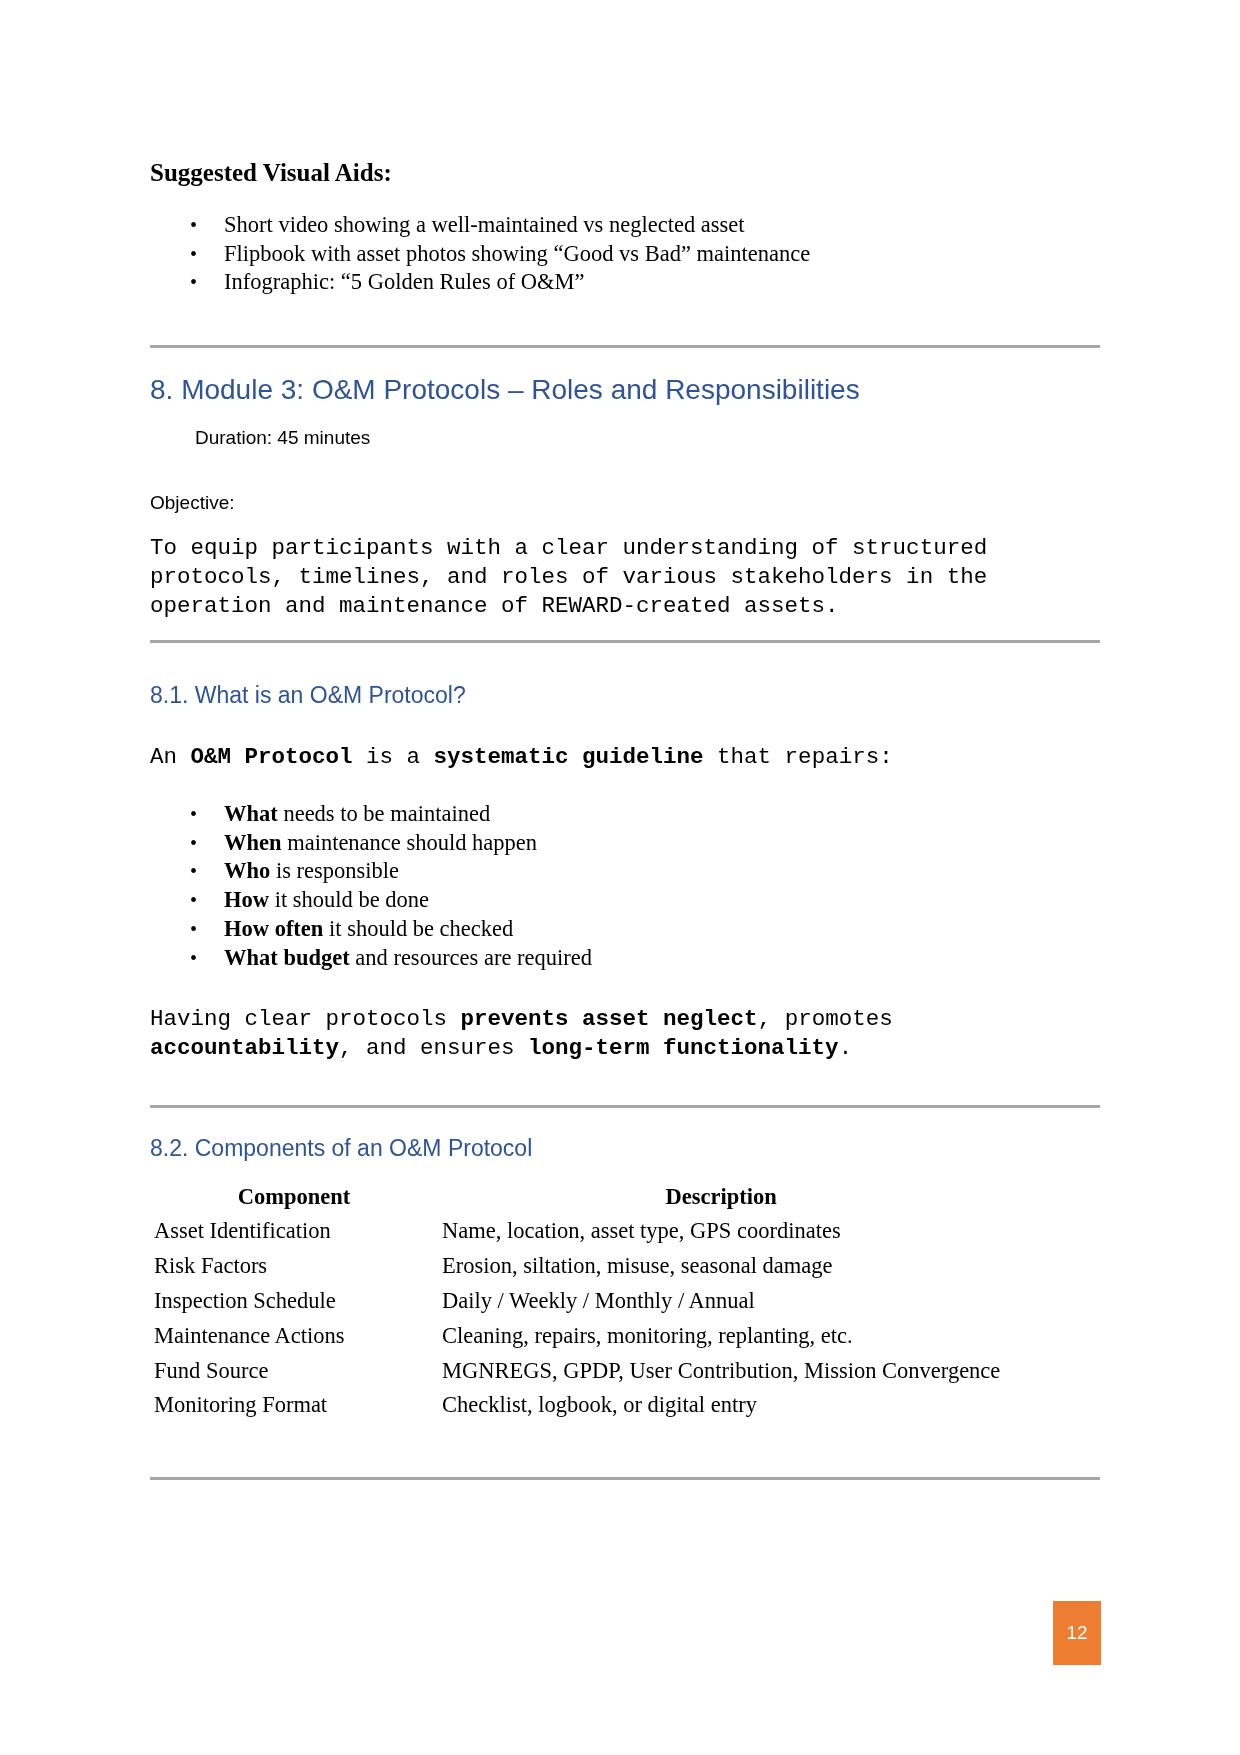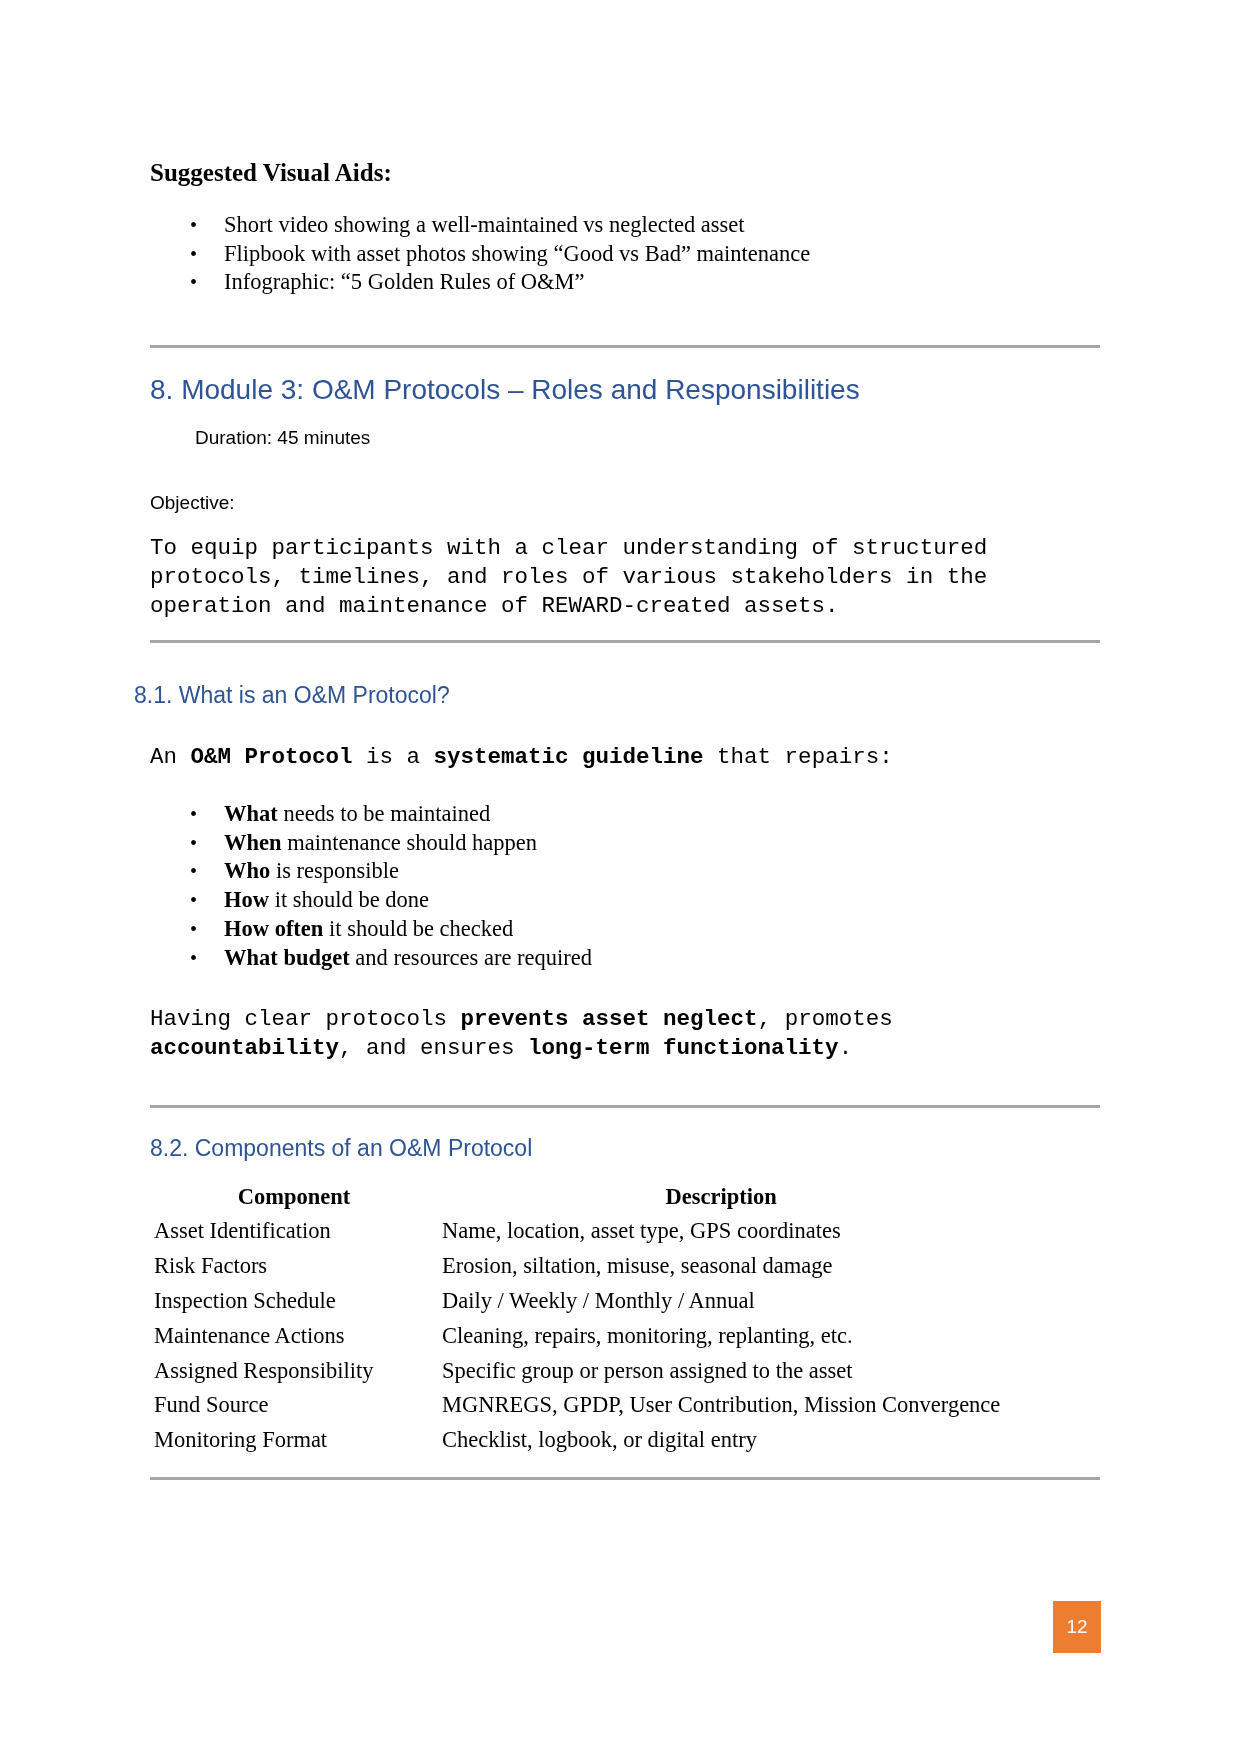--- a/index.html
+++ b/index.html
@@ -11,42 +11,42 @@
   .bullets li { position: relative; padding-left: 74px; font-family: "Liberation Serif", serif; font-size: 22.5px; line-height: 28.7px; }
   .bullets li .dot { position: absolute; left: 40px; top: 0; font-size: 20px; }
   .rule { position: absolute; left: 150px; width: 950px; height: 3px; background: #a6a6a6; }
   .h1 { font-family: "Liberation Sans", sans-serif; font-size: 28px; color: #2f5496; }
   .h2 { font-family: "Liberation Sans", sans-serif; font-size: 23px; color: #2f5496; }
   .small-sans { font-family: "Liberation Sans", sans-serif; font-size: 19px; }
   table.comp { position: absolute; left: 150px; top: 1180px; border-collapse: collapse; font-family: "Liberation Serif", serif; font-size: 22.5px; }
   table.comp th { font-weight: bold; text-align: center; padding: 0 4px; height: 34px; }
   table.comp td { padding: 0 4px; height: 34.8px; vertical-align: middle; white-space: nowrap; }
   table.comp td.c1 { width: 280px; }
-  .page-num { position: absolute; left: 1053px; top: 1601px; width: 48px; height: 52px; background: #ed7d31; color: #fff; font-family: "Liberation Sans", sans-serif; font-size: 19px; display: flex; align-items: center; justify-content: center; }
+  .page-num { position: absolute; left: 1053px; top: 1601px; width: 48px; height: 64px; background: #ed7d31; color: #fff; font-family: "Liberation Sans", sans-serif; font-size: 19px; display: flex; align-items: center; justify-content: center; }
 </style>
 </head>
 <body>
 
 <div class="abs h-bold" style="left:150px; top:151px;">Suggested Visual Aids:</div>
 <ul class="bullets abs" style="left:150px; top:211px;">
   <li><span class="dot">•</span><span>Short video showing a well-maintained vs neglected asset</span></li>
   <li><span class="dot">•</span><span>Flipbook with asset photos showing “Good vs Bad” maintenance</span></li>
   <li><span class="dot">•</span><span>Infographic: “5 Golden Rules of O&amp;M”</span></li>
 </ul>
 
 <div class="rule" style="top:345px;"></div>
 
 <div class="abs h1" style="left:150px; top:374px;">8. Module 3: O&amp;M Protocols – Roles and Responsibilities</div>
 <div class="abs small-sans" style="left:147px; top:427px;margin-left:48px;">Duration: 45 minutes</div>
 <div class="abs small-sans" style="left:150px; top:476px;margin-top:16px;">Objective:</div>
 <div class="abs body-text" style="left:150px; top:534px; width:950px;">To equip participants with a clear understanding of structured protocols, timelines, and roles of various stakeholders in the operation and maintenance of REWARD-created assets.</div>
 
 <div class="rule" style="top:640px;"></div>
 
-<div class="abs h2" style="left:134px; top:682px;">8.1. What is an O&amp;M Protocol?</div>
+<div class="abs h2" style="left:150px; top:682px;">8.1. What is an O&amp;M Protocol?</div>
 <div class="abs body-text" style="left:150px; top:743px;">
   <span>An </span><b>O&amp;M Protocol</b><span> is a </span><b>systematic guideline</b><span> that repairs:</span>
 </div>
 <ul class="bullets abs" style="left:150px; top:800px;">
   <li><span class="dot">•</span><b>What</b><span> needs to be maintained</span></li>
   <li><span class="dot">•</span><b>When</b><span> maintenance should happen</span></li>
   <li><span class="dot">•</span><b>Who</b><span> is responsible</span></li>
   <li><span class="dot">•</span><b>How</b><span> it should be done</span></li>
   <li><span class="dot">•</span><b>How often</b><span> it should be checked</span></li>
   <li><span class="dot">•</span><b>What budget</b><span> and resources are required</span></li>
@@ -76,24 +76,20 @@
       </tr>
     <tr>
         <td class="c1">Inspection Schedule</td>
         <td>Daily / Weekly / Monthly / Annual</td>
       </tr>
     <tr>
         <td class="c1">Maintenance Actions</td>
         <td>Cleaning, repairs, monitoring, replanting, etc.</td>
       </tr>
     <tr>
-        <td class="c1">Assigned Responsibility</td>
-        <td>Specific group or person assigned to the asset</td>
-      </tr>
-    <tr>
         <td class="c1">Fund Source</td>
         <td>MGNREGS, GPDP, User Contribution, Mission Convergence</td>
       </tr>
     <tr>
         <td class="c1">Monitoring Format</td>
         <td>Checklist, logbook, or digital entry</td>
       </tr>
   </tbody>
 </table>
 

